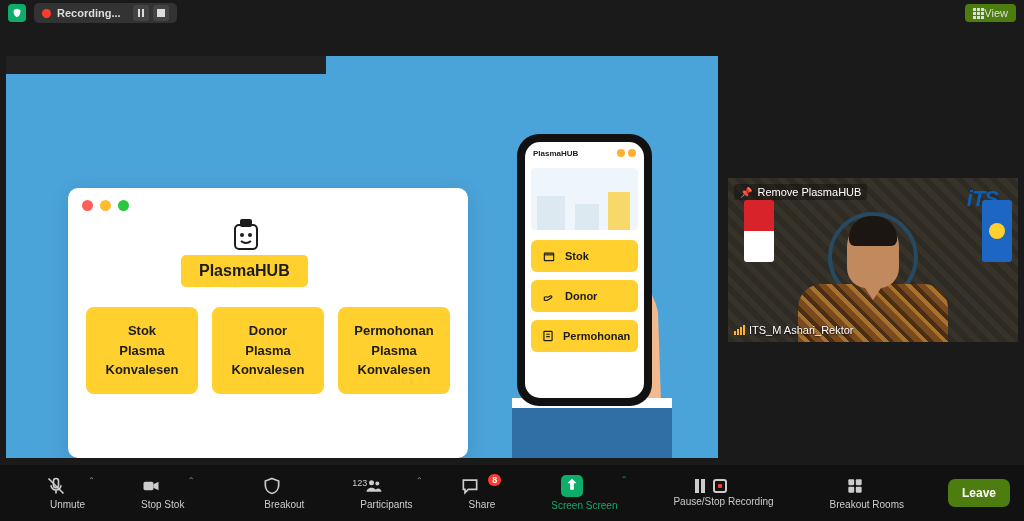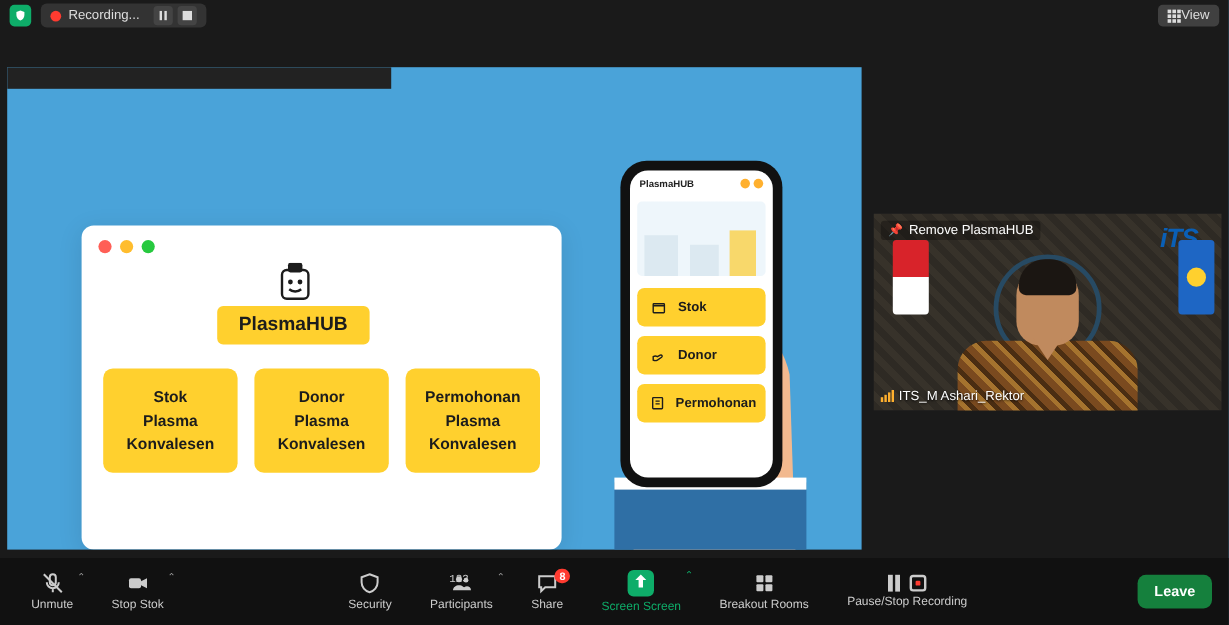--- a/index.html
+++ b/index.html
@@ -1,26 +1,26 @@
 <!DOCTYPE html>
 <html><head>
 <meta charset="utf-8">
 <style>
 * { box-sizing: border-box; margin: 0; padding: 0; }
 body { width: 1024px; height: 521px; background: #1a1a1a; font-family: -apple-system, BlinkMacSystemFont, "Segoe UI", sans-serif; overflow: hidden; position: relative; color: #fff; }
 
 .top-bar { position: absolute; top: 0; left: 0; right: 0; height: 26px; display: flex; align-items: center; padding: 0 8px; }
 .shield-badge { width: 18px; height: 18px; background: #0ead69; border-radius: 4px; display: flex; align-items: center; justify-content: center; margin-right: 8px; }
 .shield-badge svg { width: 10px; height: 10px; }
-.rec-group { display: flex; align-items: center; gap: 6px; background: #333; border-radius: 5px; padding: 2px 8px; }
+.rec-group { display: flex; align-items: center; gap: 6px; background: #333; border-radius: 5px; padding: 2px 8px; font-weight: bold; }
 .rec-dot { width: 9px; height: 9px; background: #ff3b30; border-radius: 50%; }
 .rec-text { font-size: 11px; color: #ddd; }
 .rec-ctl { display: flex; gap: 4px; margin-left: 6px; }
 .rec-ctl-btn { width: 16px; height: 16px; background: #444; border-radius: 3px; display: flex; align-items: center; justify-content: center; cursor: pointer; }
-.view-btn { margin-left: auto; display: flex; align-items: center; gap: 0; font-size: 11px; color: #ddd; cursor: pointer; background: #404040; padding: 3px 8px; border-radius: 4px; }
+.view-btn { margin-left: auto; display: flex; align-items: center; gap: 0; font-size: 11px; color: #ddd; cursor: pointer; background: #4d7c0f; padding: 3px 8px; border-radius: 4px; }
 .grid3 { display: grid; grid-template-columns: 3px 3px 3px; grid-template-rows: 3px 3px 3px; gap: 1px; }
 .grid3 span { background: #ddd; }
 
 .main-area { position: absolute; top: 56px; left: 6px; width: 712px; height: 402px; background: #4aa3d9; overflow: hidden; }
 .black-bar { position: absolute; top: 0; left: 0; width: 320px; height: 18px; background: #222; }
 
 .browser-mock { position: absolute; left: 62px; top: 132px; width: 400px; height: 270px; background: #fff; border-radius: 10px; box-shadow: 0 4px 20px rgba(0,0,0,.1); overflow: hidden; }
 .browser-dots { display: flex; gap: 7px; padding: 12px 14px; }
 .bdot { width: 11px; height: 11px; border-radius: 50%; }
 .bdot.r { background: #ff5f56; }
@@ -69,30 +69,30 @@
 .spot-bg .circle-emblem { position: absolute; left: 50%; top: 48%; transform: translate(-50%,-50%); width: 90px; height: 90px; border: 4px solid #274a63; border-radius: 50%; display: flex; align-items: center; justify-content: center; }
 .spot-bg .circle-emblem::after { content: ""; width: 40px; height: 40px; background: #ffd02e; border-radius: 50%; }
 .person { position: absolute; left: 50%; bottom: 0; transform: translateX(-50%); width: 150px; height: 120px; }
 .person .head { width: 52px; height: 66px; background: #c08a5e; border-radius: 24px 24px 20px 20px; margin: 0 auto; position: relative; }
 .person .hair { position: absolute; top: -6px; left: 2px; right: 2px; height: 30px; background: #1b1612; border-radius: 22px 22px 6px 6px; }
 .person .shirt { width: 150px; height: 60px; background: repeating-linear-gradient(45deg, #7a4a1f 0 6px, #a5732e 6px 10px, #4a2d12 10px 14px); border-radius: 24px 24px 0 0; margin-top: -4px; }
 .person .collar { position: absolute; left: 50%; top: 60px; transform: translateX(-50%); width: 0; height: 0; border-left: 12px solid transparent; border-right: 12px solid transparent; border-top: 18px solid #c08a5e; }
 
 .bottom-bar { position: absolute; left: 0; right: 0; bottom: 0; height: 56px; background: #111; display: flex; align-items: center; padding: 0 14px; gap: 8px; }
 .ctrl { display: flex; flex-direction: column; align-items: center; justify-content: center; color: #ccc; font-size: 10px; gap: 3px; padding: 4px 12px; cursor: pointer; position: relative; border-radius: 6px; }
-.ctrl .lbl { white-space: nowrap; }
+.ctrl .lbl { white-space: nowrap; margin-left: 24px; }
 .ctrl svg { width: 20px; height: 20px; }
 .ctrl .caret { position: absolute; top: 4px; right: 2px; font-size: 8px; color: #999; }
 .ctrl .badge { position: absolute; top: 2px; right: 6px; background: #ff3b30; color: #fff; border-radius: 8px; font-size: 9px; padding: 0 4px; line-height: 12px; font-weight: 700; }
-.ctrl .pcount { position: absolute; top: 6px; left: 28px; font-size: 9px; color: #ccc; font-family: Liberation Mono, monospace; }
+.ctrl .pcount { position: absolute; top: 6px; left: 28px; font-size: 9px; color: #ccc; }
 .ctrl.green { color: #0ead69; }
 .ctrl.green svg { width: 22px; height: 22px; }
 .sharebox { background: #0ead69; width: 22px; height: 22px; border-radius: 5px; display: flex; align-items: center; justify-content: center; }
 .spacer { flex: 1; }
-.leave-btn { background: #15803d; color: #fff; font-weight: 700; font-size: 12px; padding: 7px 14px; border-radius: 7px; cursor: pointer; }
+.leave-btn { background: #4d7c0f; color: #fff; font-weight: 700; font-size: 12px; padding: 7px 14px; border-radius: 7px; cursor: pointer; }
 
 .pause-stop-ic { display: flex; gap: 4px; align-items: center; }
 .pause-stop-ic .pp { width: 14px; height: 14px; display: flex; gap: 2px; }
 .pause-stop-ic .pp span { width: 4px; background: #ccc; }
 .pause-stop-ic .ss { width: 14px; height: 14px; border: 2px solid #ccc; border-radius: 3px; position: relative; }
 .pause-stop-ic .ss::after { content: ""; position: absolute; inset: 3px; background: #ff3b30; border-radius: 1px; }
 </style>
 </head>
 <body>
 
@@ -275,21 +275,21 @@
       </svg>
     <span class="lbl">Stop Stok</span>
   </div>
 
   <div class="spacer"></div>
 
   <div class="ctrl">
     <svg viewBox="0 0 24 24" fill="none" stroke="#ccc" stroke-width="2">
         <path d="M12 3l8 3v5c0 5-3.4 9-8 10-4.6-1-8-5-8-10V6l8-3z"></path>
       </svg>
-    <span class="lbl">Security</span>
+    <span class="lbl">Breakout</span>
   </div>
   <div class="ctrl">
     <span class="caret">⌃</span>
     <span class="pcount">123</span>
     <svg viewBox="0 0 24 24" fill="#ccc">
         <circle cx="9" cy="8" r="3"></circle>
         <circle cx="16" cy="9" r="2.4"></circle>
         <path d="M3 19c0-3 3-5 6-5s6 2 6 5M13 19c0-2.4 2-4 4-4s4 1.6 4 4"></path>
       </svg>
     <span class="lbl">Participants</span>
@@ -304,35 +304,35 @@
   <div class="ctrl green">
     <span class="caret" style="color:#0ead69">⌃</span>
     <div class="sharebox">
       <svg width="14" height="14" viewBox="0 0 24 24" fill="#fff">
           <path d="M12 4l5 5h-3v7h-4v-7H7z"></path>
         </svg>
     </div>
     <span class="lbl">Screen Screen</span>
   </div>
   <div class="ctrl">
+    <div class="pause-stop-ic">
+      <div class="pp">
+          <span></span>
+          <span></span>
+        </div>
+      <div class="ss"></div>
+    </div>
+    <span class="lbl">Pause/Stop Recording</span>
+  </div>
+  <div class="ctrl">
     <svg viewBox="0 0 24 24" fill="#ccc">
         <rect x="4" y="4" width="7" height="7" rx="1"></rect>
         <rect x="13" y="4" width="7" height="7" rx="1"></rect>
         <rect x="4" y="13" width="7" height="7" rx="1"></rect>
         <rect x="13" y="13" width="7" height="7" rx="1"></rect>
       </svg>
     <span class="lbl">Breakout Rooms</span>
   </div>
-  <div class="ctrl">
-    <div class="pause-stop-ic">
-      <div class="pp">
-          <span></span>
-          <span></span>
-        </div>
-      <div class="ss"></div>
-    </div>
-    <span class="lbl">Pause/Stop Recording</span>
-  </div>
 
   <div class="spacer"></div>
 
   <div class="leave-btn">Leave</div>
 </div>
 
 </body></html>

